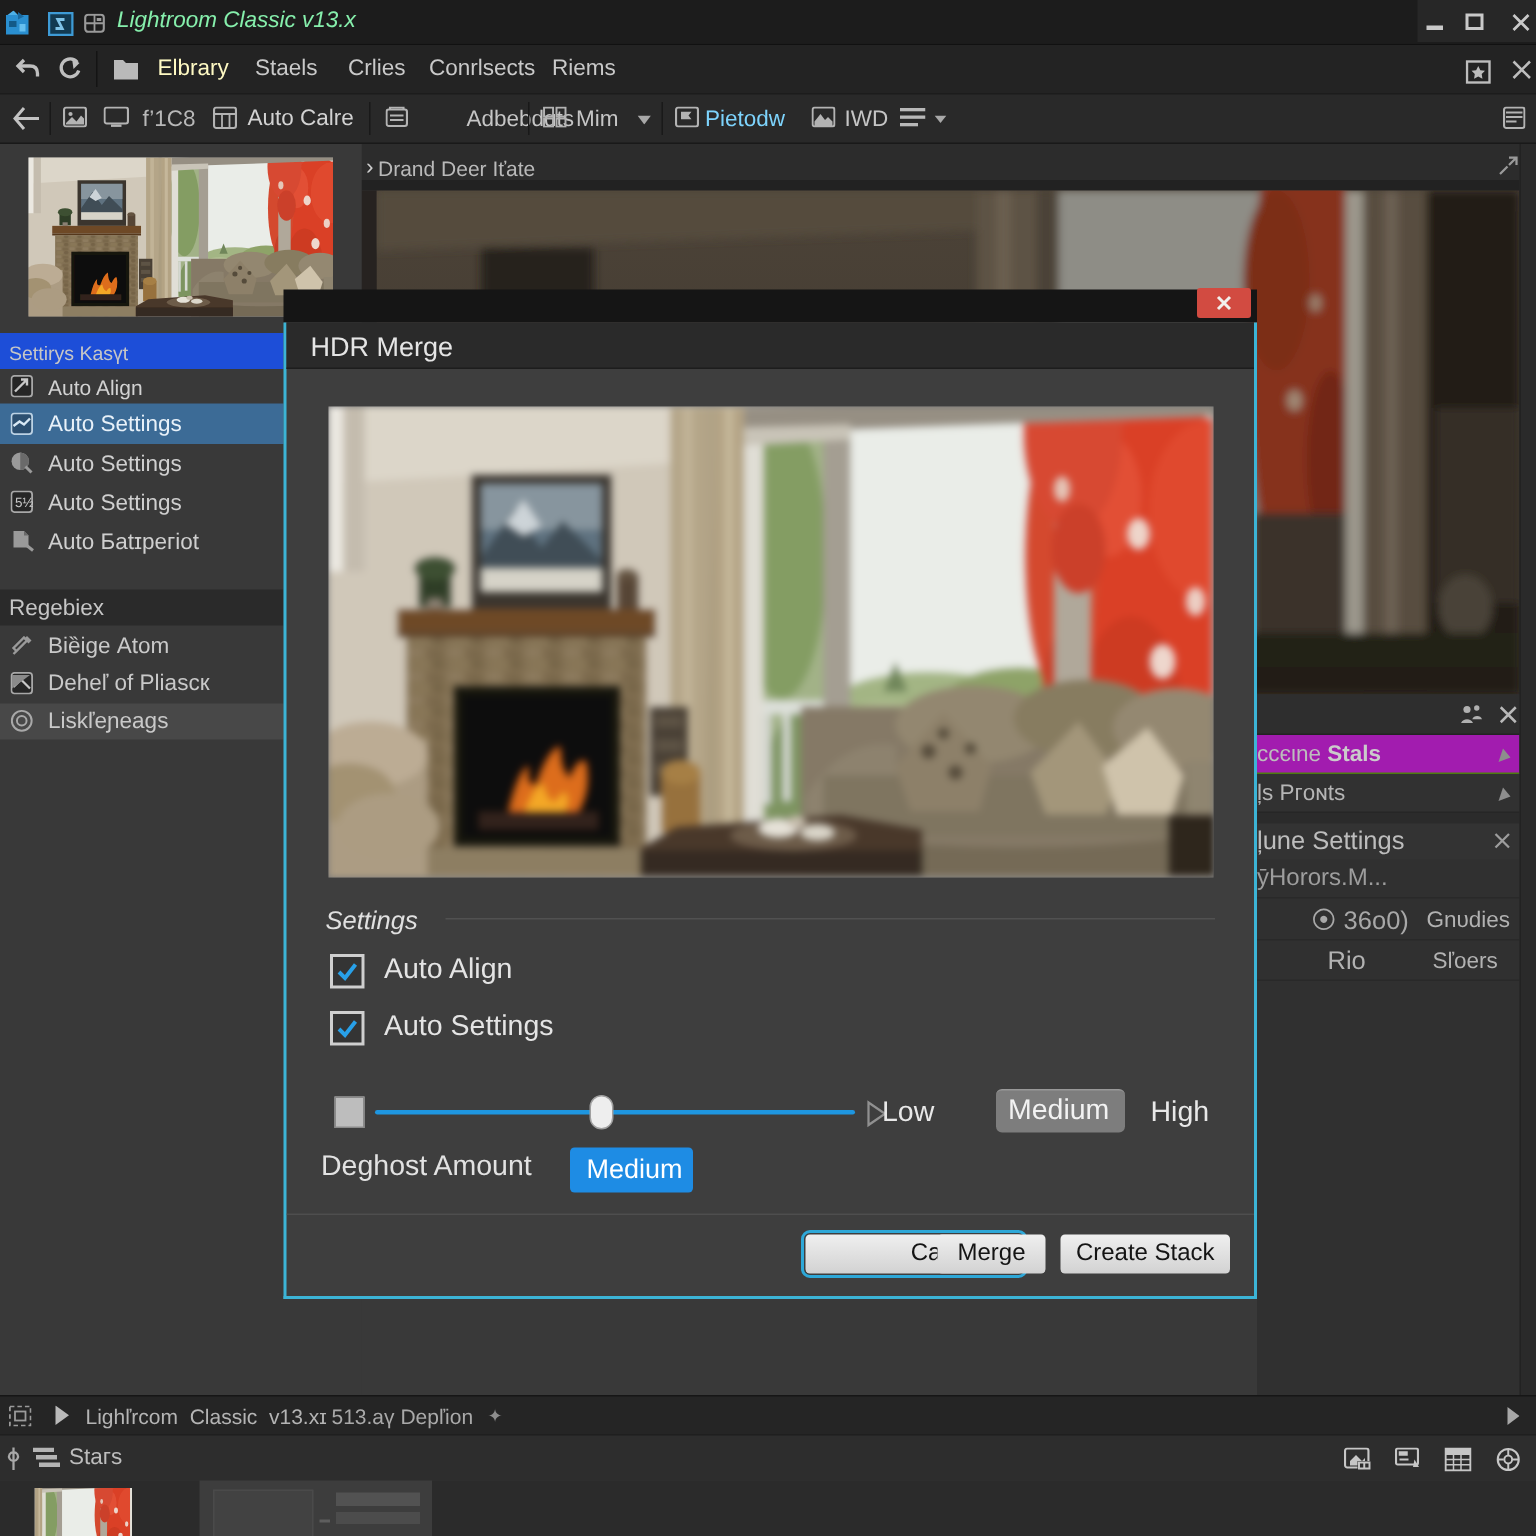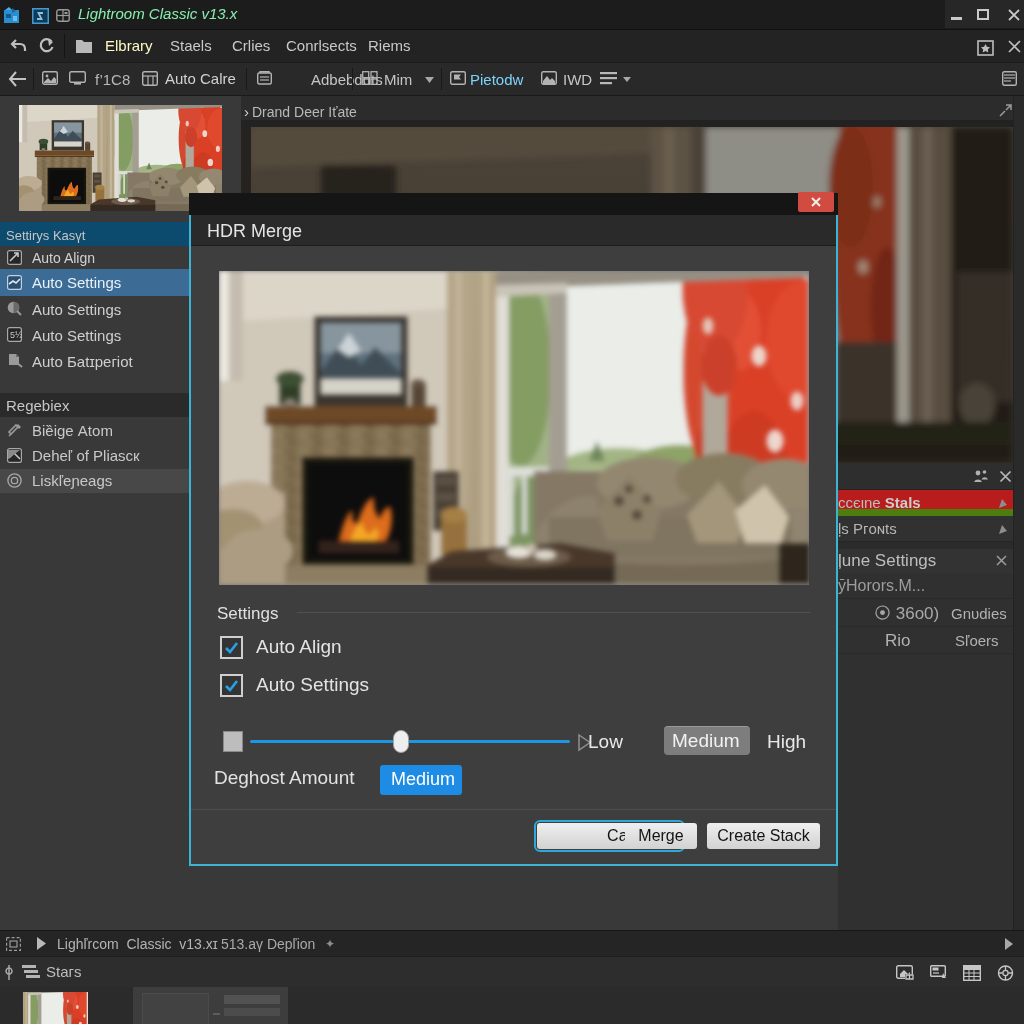--- a/index.html
+++ b/index.html
@@ -184,21 +184,21 @@
   </div>
 
   <div class="abs" style="left:0;top:96px;width:241px;height:834px;background:#393939;">
 
     <div class="abs" style="left:19px;top:9px;width:203px;height:106px;background:#777;">
       <svg width="203" height="106" viewBox="0 0 590 314" preserveAspectRatio="none">
         <use href="#roomscene"></use>
       </svg>
     </div>
 
-    <div class="abs" style="left:0;top:126px;width:241px;height:24px;background:#0c4a6e;">
+    <div class="abs" style="left:0;top:126px;width:241px;height:24px;background:#1d4ed8;">
       <div class="abs txt" style="left:6px;top:6px;font-size:13px;color:#c6c6c6;">Settirys Kasүt</div>
     </div>
 
     <div class="abs" style="left:0;top:151px;width:241px;height:22px;">
       <svg class="abs" style="left:7px;top:3px" width="15" height="15" viewBox="0 0 15 15">
           <rect x="0.6" y="0.6" width="13.8" height="13.8" rx="2" fill="#262626" stroke="#a8a8a8" stroke-width="1.2"></rect>
           <path d="M3 11 L11 3 M7 3 h4 v4" stroke="#c8c8c8" stroke-width="1.6" fill="none"></path>
         </svg>
       <div class="abs txt" style="left:32px;top:3px;font-size:14px;color:#d2d2d2;">Auto Align</div>
     </div>
@@ -265,21 +265,21 @@
       <svg class="abs" style="left:135px;top:6px" width="16" height="15" viewBox="0 0 16 15">
         <circle cx="5" cy="4" r="2.4" fill="#b0b0b0"></circle>
           <path d="M1 13 a4.5 4.5 0 0 1 8 0 z" fill="#b0b0b0"></path>
         <circle cx="11.5" cy="3" r="1.8" fill="#b0b0b0"></circle>
           <path d="M8.5 10.5 a3.5 3.5 0 0 1 6.5 0 z" fill="#b0b0b0"></path>
       </svg>
       <svg class="abs" style="left:161px;top:7px" width="13" height="13" viewBox="0 0 13 13">
           <path d="M1.5 1.5 L11.5 11.5 M11.5 1.5 L1.5 11.5" stroke="#b8b8b8" stroke-width="1.7"></path>
         </svg>
     </div>
-    <div class="abs" style="left:0;top:27px;width:175px;height:26px;background:#b91c1c;border-bottom:7px solid #4d7c0f;box-sizing:border-box;">
+    <div class="abs" style="left:0;top:27px;width:175px;height:26px;background:#a21caf;border-bottom:1px solid #4d7c0f;box-sizing:border-box;">
       <div class="abs txt" style="left:0px;top:4px;font-size:15px;color:#bdbdbd;">cсєιne <b style="color:#cbcbcb">Stals</b></div>
       <svg class="abs" style="left:159px;top:8px" width="12" height="11" viewBox="0 0 12 11">
           <path d="M2 10 L10 7 L5 1 Z" fill="#8d8d8d"></path>
         </svg>
     </div>
     <div class="abs" style="left:0;top:53px;width:175px;height:26px;background:#313131;border-bottom:1px solid #262626;box-sizing:border-box;">
       <div class="abs txt" style="left:0px;top:4px;font-size:15px;color:#b5b5b5;">ļs Pгoɴts</div>
       <svg class="abs" style="left:159px;top:8px" width="12" height="11" viewBox="0 0 12 11">
           <path d="M2 10 L10 7 L5 1 Z" fill="#8d8d8d"></path>
         </svg>
@@ -521,21 +521,21 @@
       <div class="abs" style="left:0;top:0;width:645px;height:31px;background:#2a2a2a;border-bottom:1px solid #1d1d1d;box-sizing:border-box;">
         <div class="abs txt" style="left:16px;top:6px;font-size:18px;color:#e5e5e5;">HDR Merge</div>
       </div>
 
       <div class="abs" style="left:28px;top:56px;width:590px;height:314px;background:#777;overflow:hidden;">
         <svg width="590" height="314" viewBox="0 0 590 314" preserveAspectRatio="none" style="filter:blur(2.2px)">
             <use href="#roomscene"></use>
           </svg>
       </div>
 
-      <div class="abs txt" style="left:26px;top:389px;font-size:17px;color:#e0e0e0;">Settings</div>
+      <div class="abs txt" style="left:26px;top:389px;font-size:17px;color:#e0e0e0;font-style:italic;">Settings</div>
       <div class="abs" style="left:106px;top:397px;width:513px;height:1px;background:#5a5a5a;opacity:0.7;"></div>
 
       <div class="abs" style="left:29px;top:421px;width:23px;height:23px;border:2px solid #cfcfcf;background:#343434;box-sizing:border-box;">
         <svg class="abs" style="left:2px;top:2px" width="15" height="15" viewBox="0 0 15 15">
             <path d="M2 8 L6 12 L13 3" stroke="#28a0e8" stroke-width="2.6" fill="none"></path>
           </svg>
       </div>
       <div class="abs txt" style="left:65px;top:421px;font-size:19px;color:#e4e4e4;">Auto Align</div>
       <div class="abs" style="left:29px;top:459px;width:23px;height:23px;border:2px solid #cfcfcf;background:#343434;box-sizing:border-box;">
         <svg class="abs" style="left:2px;top:2px" width="15" height="15" viewBox="0 0 15 15">

